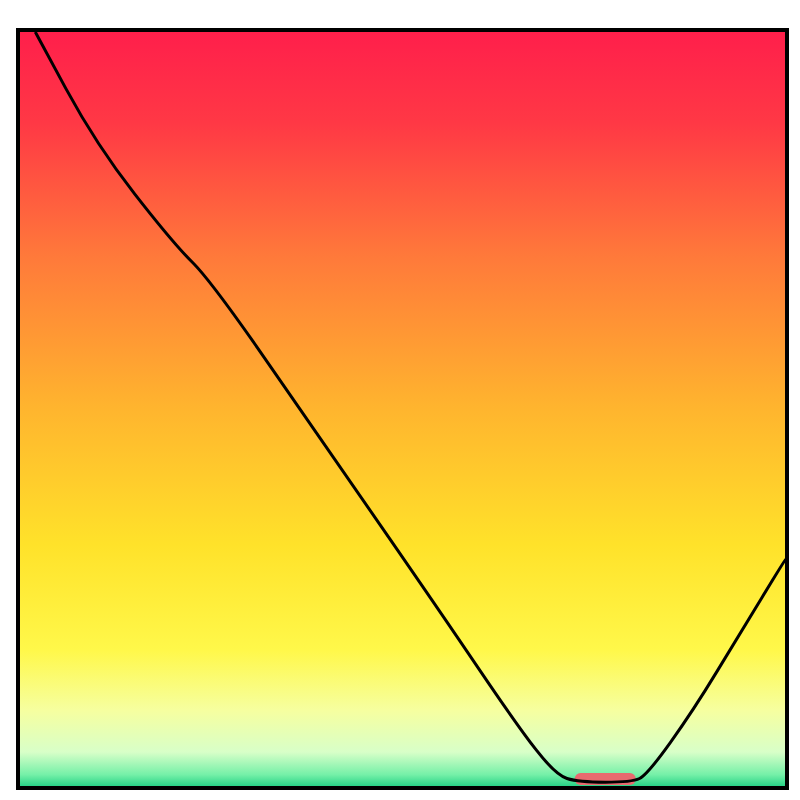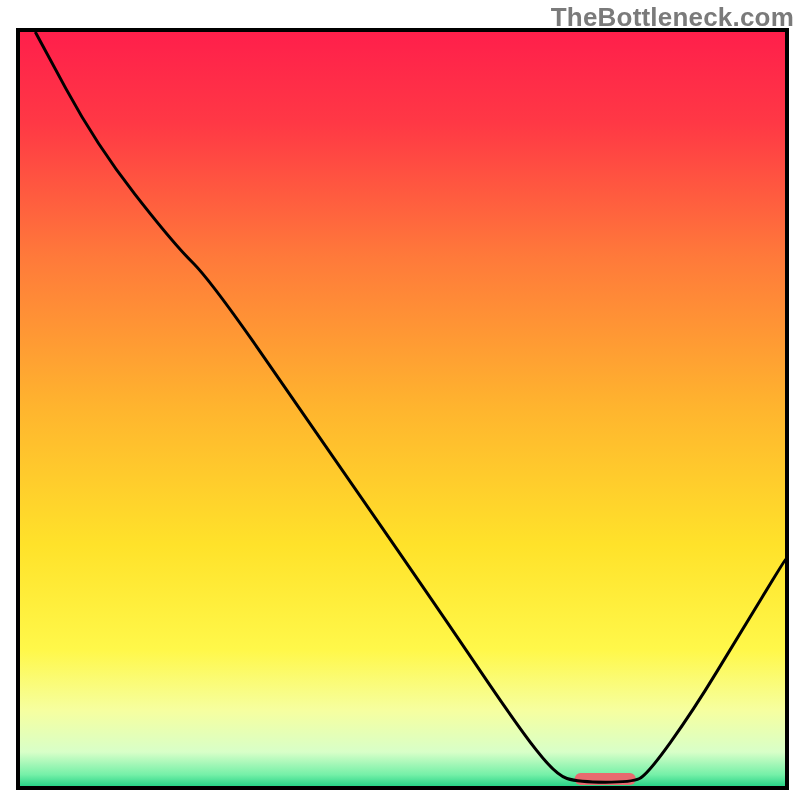--- a/index.html
+++ b/index.html
@@ -27,21 +27,20 @@
   }
   svg.plot {
     position: absolute;
     top: 0;
     left: 0;
   }
 </style>
 </head>
 <body>
 <div class="container">
-  <div class="watermark">TheBottleneck.com</div>
   <svg class="plot" width="800" height="800" viewBox="0 0 800 800">
     <defs>
       <linearGradient id="bgGrad" x1="0" y1="0" x2="0" y2="1">
 
       <stop offset="0%" stop-color="#ff1f4b"></stop>
           <stop offset="12%" stop-color="#ff3845"></stop>
           <stop offset="30%" stop-color="#ff7a3a"></stop>
           <stop offset="50%" stop-color="#ffb52e"></stop>
           <stop offset="68%" stop-color="#ffe22a"></stop>
           <stop offset="82%" stop-color="#fff84a"></stop>

